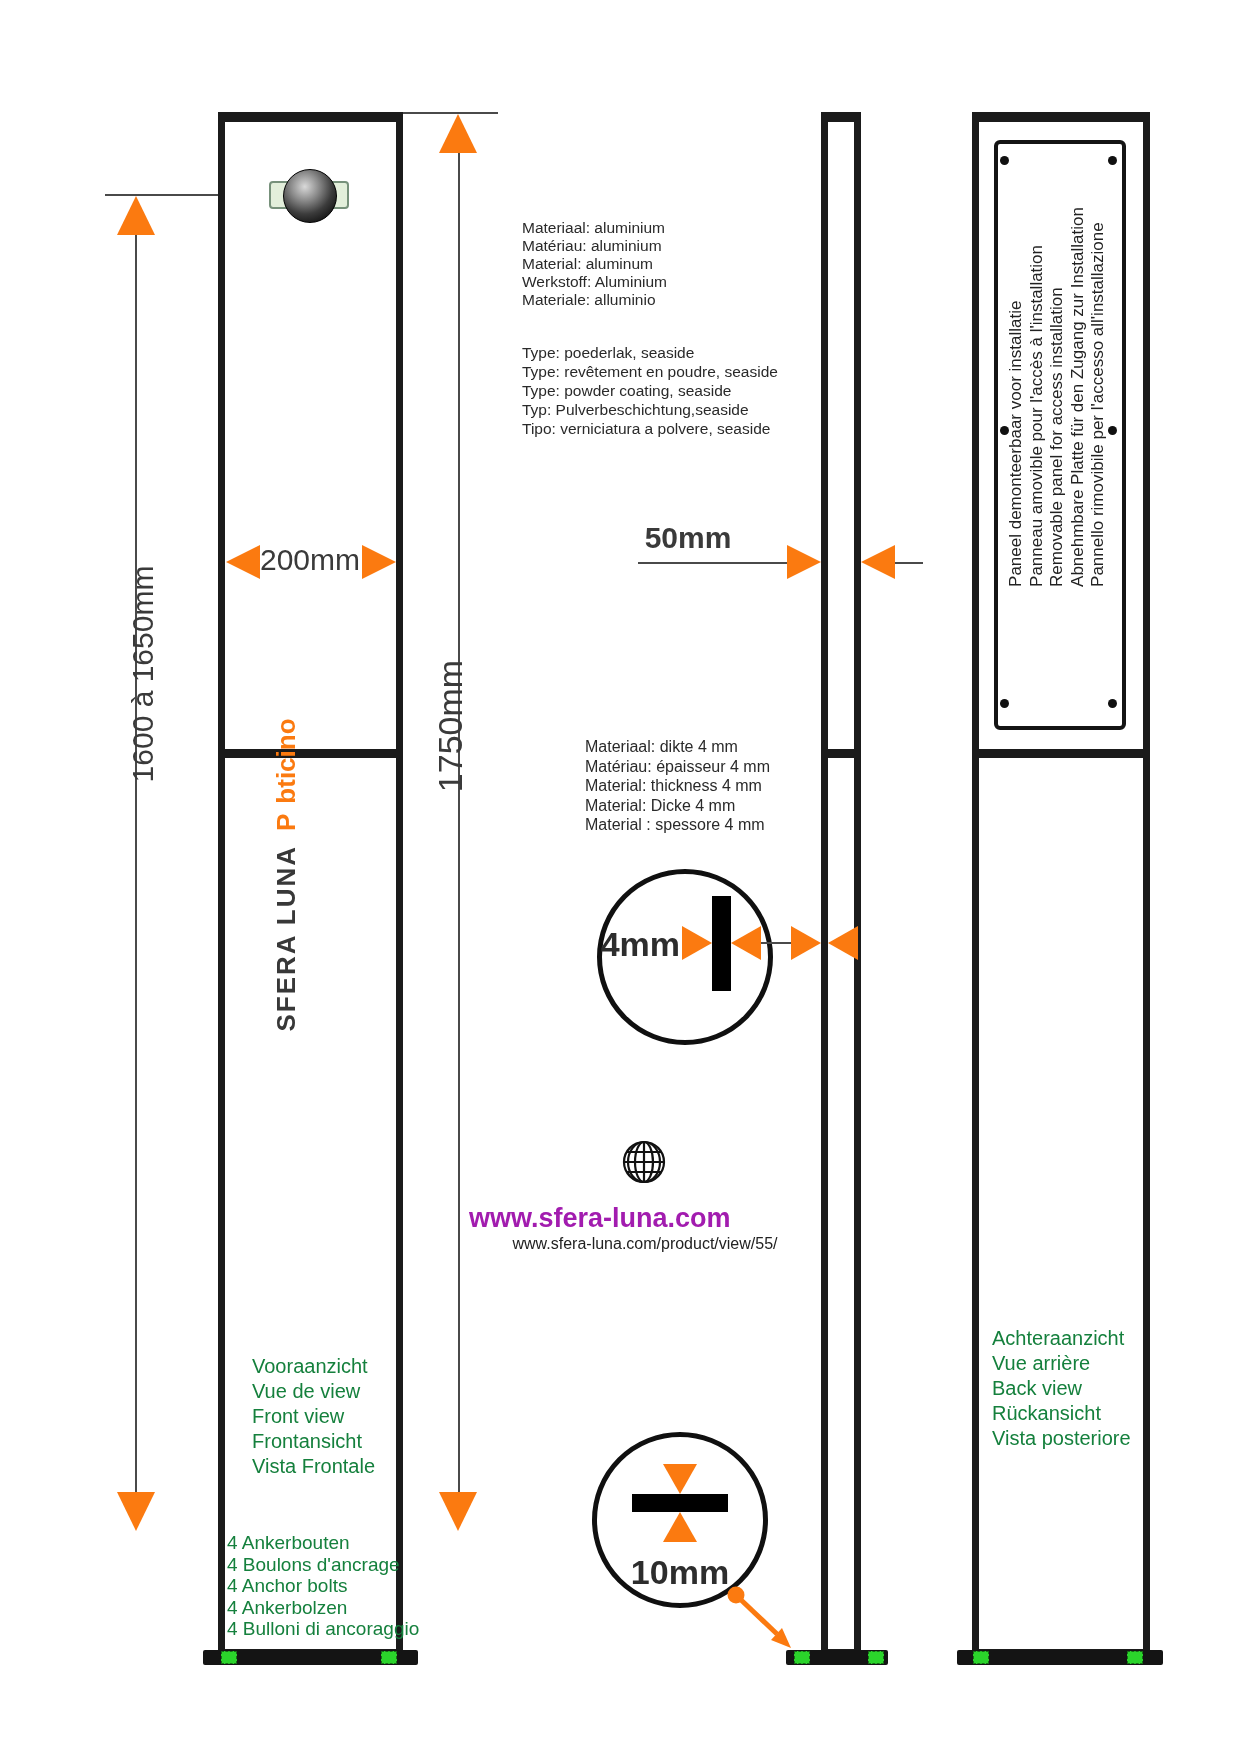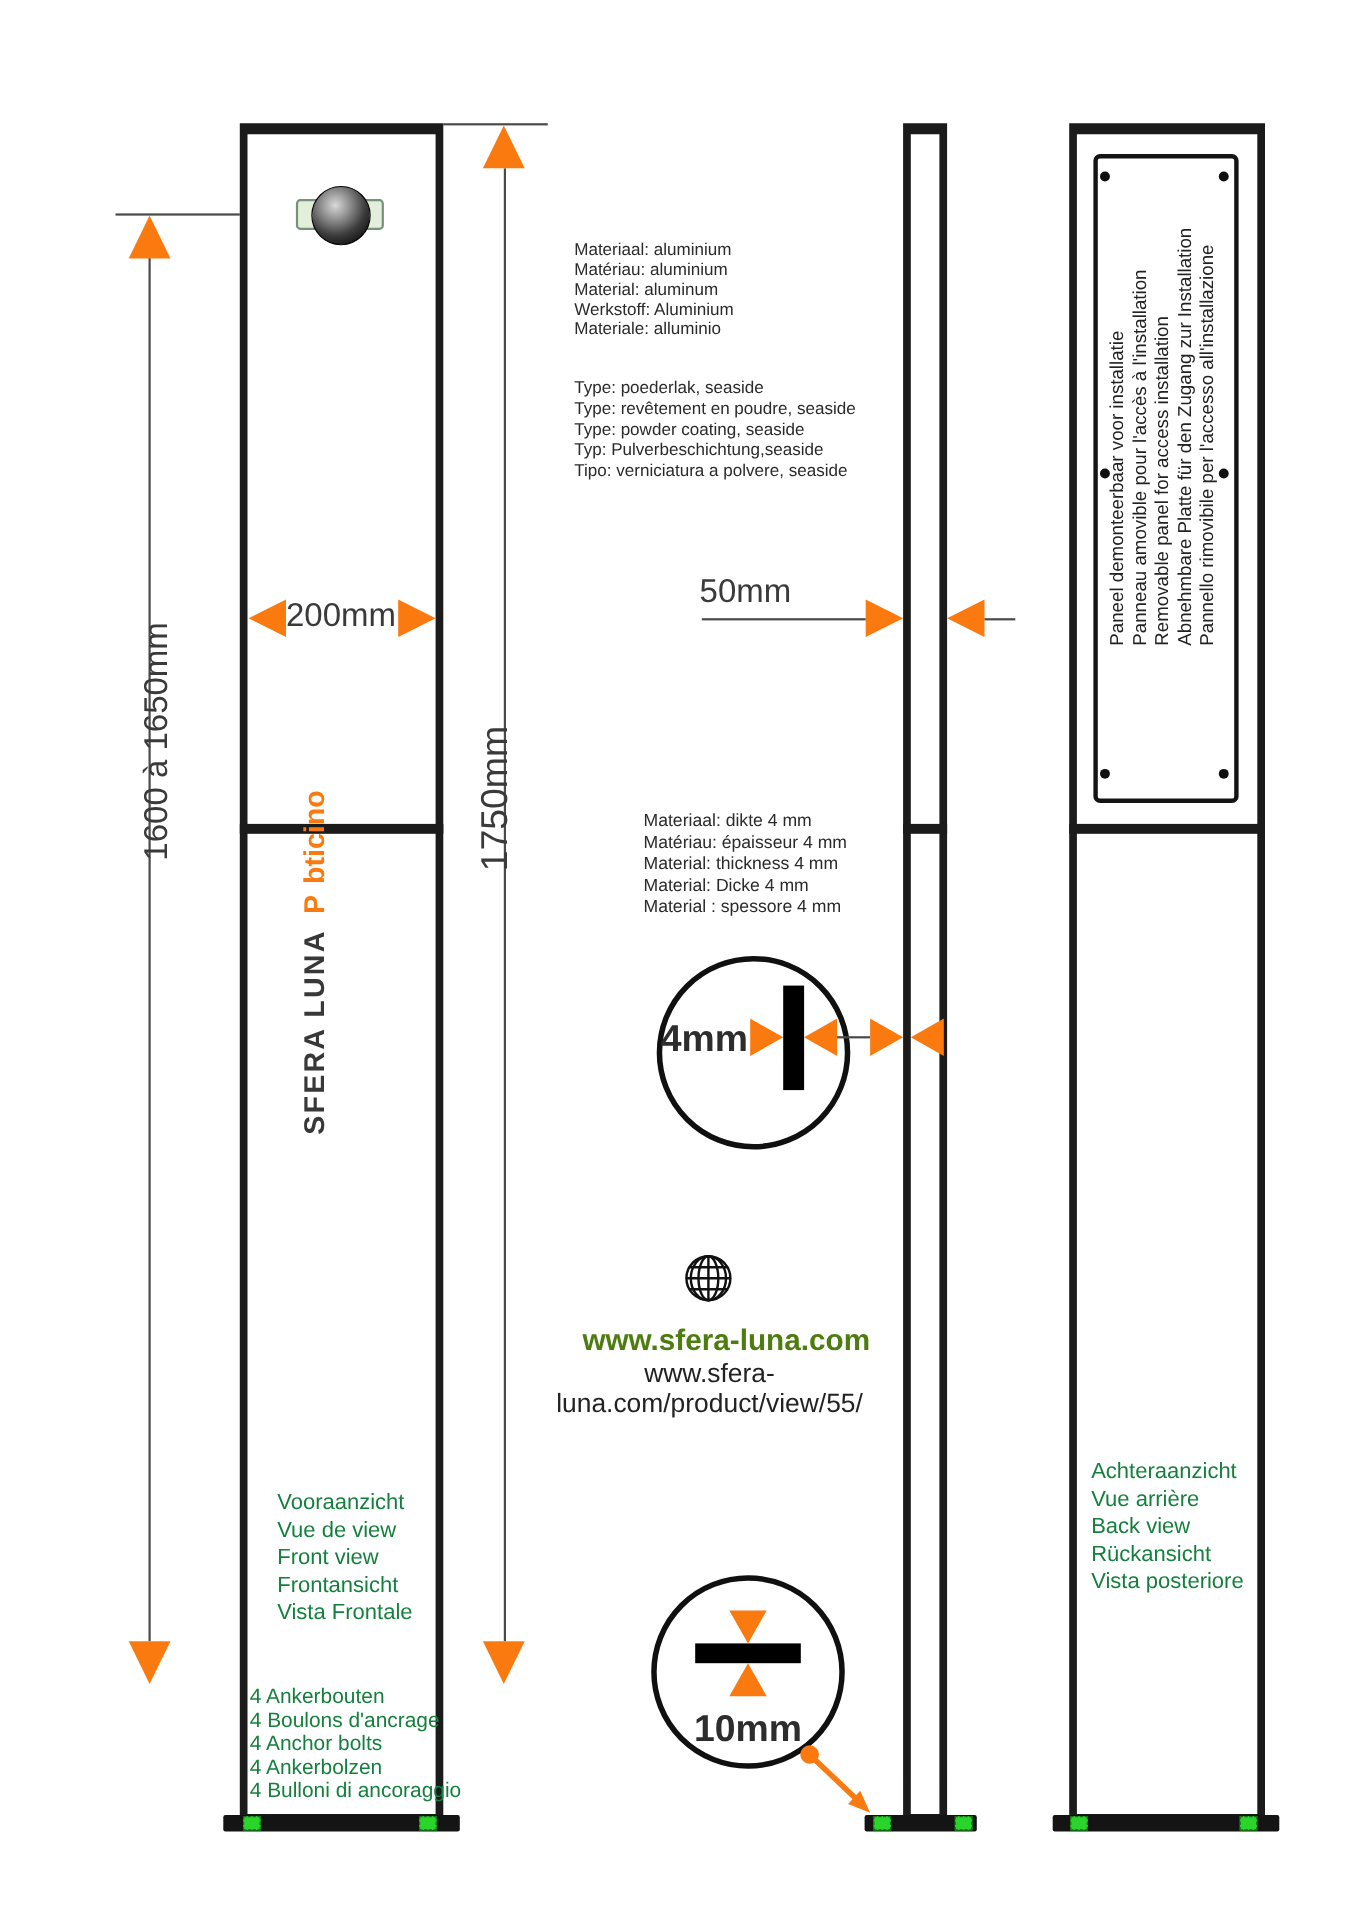--- a/index.html
+++ b/index.html
@@ -77,21 +77,21 @@
   <div class="tri up-lg" style="left:439px;top:114px;"></div>
   <div class="tri down-lg" style="left:439px;top:1492px;"></div>
   <div class="vtext" style="left:450px;top:726px;font-size:34px;color:#3a3a3a;">1750mm</div>
 
   <div class="pole" style="left:821px;top:112px;width:40px;height:1544px;"></div>
   <div class="divider" style="left:821px;top:749px;width:40px;"></div>
   <div class="base" style="left:786px;top:1650px;width:102px;"></div>
   <div class="bolt" style="left:794px;top:1651px;"></div>
   <div class="bolt" style="left:868px;top:1651px;"></div>
 
-  <div class="abs dimtext" style="left:636px;top:521px;width:104px;text-align:left;">50mm</div>
+  <div class="abs dimtext" style="left:636px;top:521px;width:104px;text-align:center;font-weight:bold;">50mm</div>
   <div class="hline" style="left:638px;top:562px;width:149px;"></div>
   <div class="tri right-lg" style="left:787px;top:545px;"></div>
   <div class="tri left-lg" style="left:861px;top:545px;"></div>
   <div class="hline" style="left:895px;top:562px;width:28px;"></div>
 
   <div class="detail-circle" style="left:597px;top:869px;"></div>
   <div class="abs" style="left:712px;top:896px;width:19px;height:95px;background:#000;"></div>
   <div class="boldmm" style="left:598px;top:925px;width:82px;text-align:right;">4mm</div>
   <div class="tri right-sm" style="left:682px;top:926px;"></div>
   <div class="tri left-sm" style="left:731px;top:926px;"></div>
@@ -160,22 +160,22 @@
     <g fill="none" stroke="#111" stroke-width="2.2">
       <circle cx="23" cy="23" r="20"></circle>
       <ellipse cx="23" cy="23" rx="9" ry="20"></ellipse>
       <ellipse cx="23" cy="23" rx="16" ry="20"></ellipse>
       <line x1="23" y1="3" x2="23" y2="43"></line>
       <line x1="5.7" y1="13" x2="40.3" y2="13"></line>
       <line x1="3" y1="23" x2="43" y2="23"></line>
       <line x1="5.7" y1="33" x2="40.3" y2="33"></line>
     </g>
   </svg>
-  <div class="abs" style="left:491px;top:1203px;width:300px;text-align:right;font-size:27px;font-weight:bold;color:#4d7c0f;">www.sfera-luna.com</div>
-  <div class="abs" style="left:465px;top:1235px;width:360px;text-align:center;font-size:24px;color:#222;">www.sfera-luna.com/product/view/55/</div>
+  <div class="abs" style="left:469px;top:1203px;width:300px;text-align:left;font-size:27px;font-weight:bold;color:#a21caf;">www.sfera-luna.com</div>
+  <div class="abs" style="left:465px;top:1235px;width:360px;text-align:center;font-size:16px;color:#222;">www.sfera-luna.com/product/view/55/</div>
 
   <div class="label-block" style="left:252px;top:1354px;">
     <div>Vooraanzicht</div>
     <div>Vue de view</div>
     <div>Front view</div>
     <div>Frontansicht</div>
     <div>Vista Frontale</div>
   </div>
 
   <div class="label-block" style="left:227px;top:1532px;font-size:19px;line-height:21.5px;">

